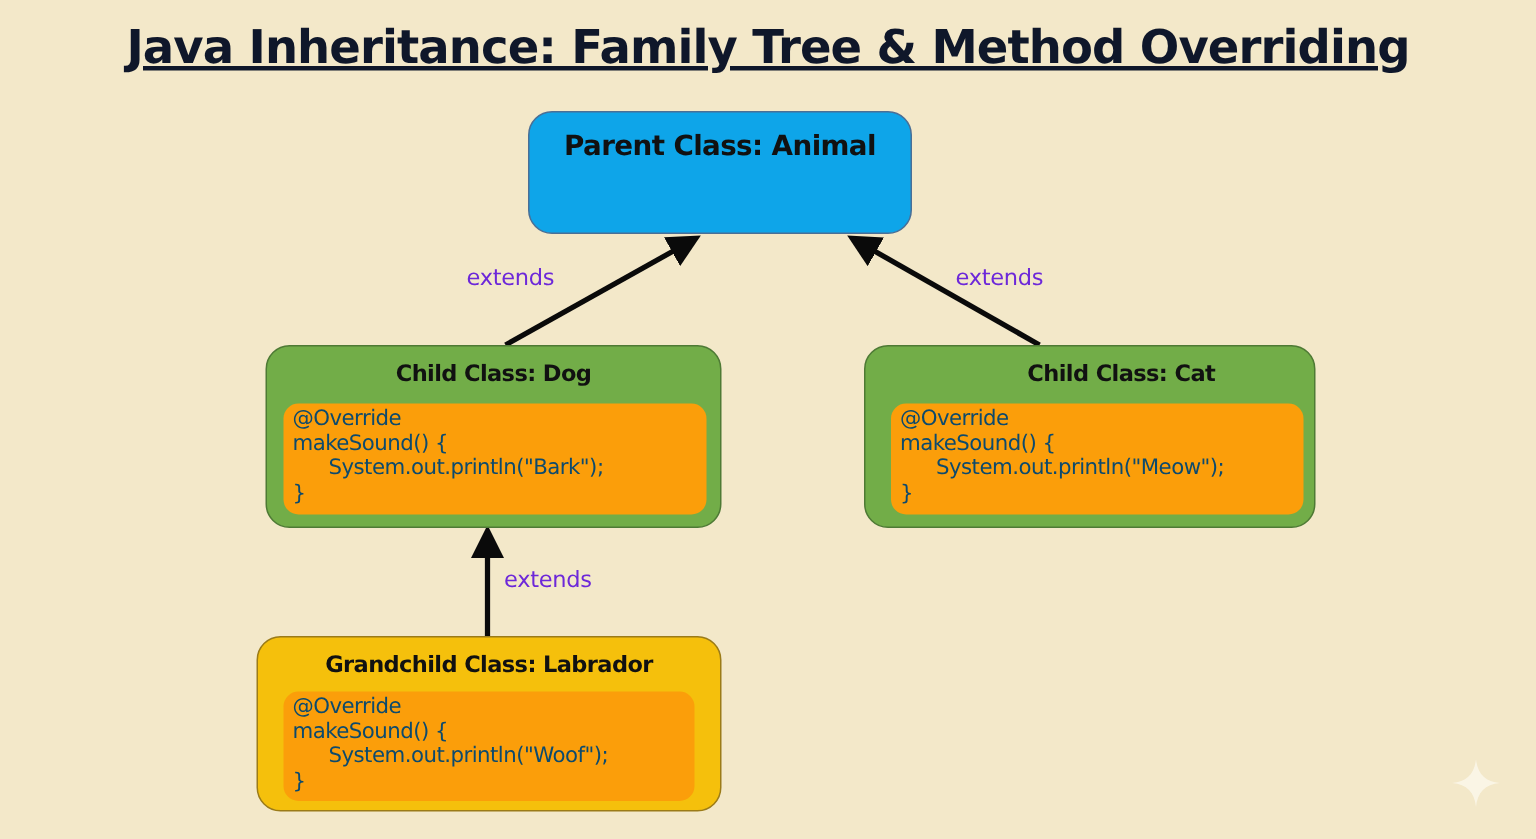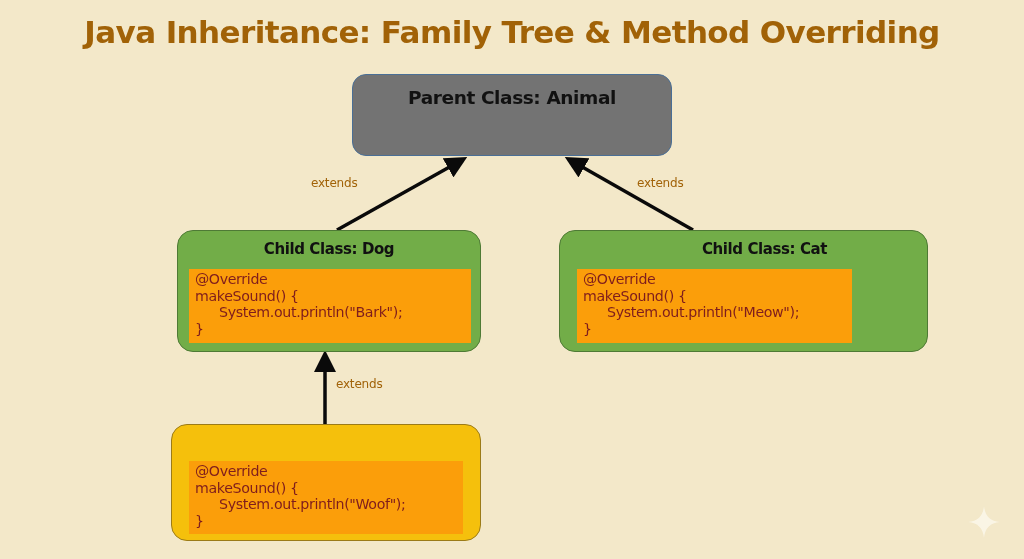--- a/index.html
+++ b/index.html
@@ -4,49 +4,49 @@
 <style>
   html, body { margin: 0; padding: 0; }
   body {
     width: 1024px; height: 559px; position: relative; overflow: hidden;
     background: #f3e8c9;
     font-family: "DejaVu Sans", "Liberation Sans", sans-serif;
     color: #111;
   }
   .title {
     position: absolute; left: 0; top: 14px; width: 1024px; text-align: center;
-    font-size: 31px; font-weight: bold; letter-spacing: -0.6px; color: #a16207;
+    font-size: 31px; font-weight: bold; letter-spacing: -0.6px; color: #0f172a; text-decoration: underline;
   }
   .box {
     position: absolute; border-radius: 16px; box-sizing: border-box;
     border: 1.5px solid #555;
   }
-  .box-parent { left: 352px; top: 74px; width: 320px; height: 82px; background: #737373; border-color: #4a6f96; border-radius: 14px; }
+  .box-parent { left: 352px; top: 74px; width: 256px; height: 82px; background: #0ea5e9; border-color: #4a6f96; }
   .box-dog { left: 177px; top: 230px; width: 304px; height: 122px; background: #72ad48; border-color: #4e7a35; }
-  .box-cat { left: 559px; top: 230px; width: 369px; height: 122px; background: #72ad48; border-color: #4e7a35; padding-left: 42px; }
+  .box-cat { left: 576px; top: 230px; width: 301px; height: 122px; background: #72ad48; border-color: #4e7a35; padding-left: 42px; }
   .box-lab { left: 171px; top: 424px; width: 310px; height: 117px; background: #f5c00c; border-color: #9b7b18; }
   .box-heading {
     text-align: center; font-weight: bold; font-size: 15px; letter-spacing: -0.4px; color: #111;
   }
   .box-parent .box-heading { margin-top: 12px; font-size: 18.5px; }
   .box-parent .box-sub { text-align: center; font-size: 15.5px; margin-top: 6px; letter-spacing: -0.3px; }
   .box-dog .box-heading, .box-cat .box-heading { margin-top: 9px; }
   .box-lab .box-heading { margin-top: 9px; }
   .code {
     position: absolute; background: #fb9e0a; box-sizing: border-box;
-    padding: 2px 6px; font-size: 14.2px; line-height: 16.5px; color: #7f1d1d;
-    letter-spacing: -0.35px; white-space: pre;
+    padding: 2px 6px; font-size: 14.2px; line-height: 16.5px; color: #0c4a6e;
+    letter-spacing: -0.35px; white-space: pre; border-radius: 10px;
   }
   .box-dog .code { left: 11px; top: 38px; width: 282px; height: 74px; }
   .box-cat .code { left: 17px; top: 38px; width: 275px; height: 74px; }
   .box-lab .code { left: 17px; top: 36px; width: 274px; height: 73px; background: #fb9e0a; }
   .indent { padding-left: 24px; }
   .arrow-layer { position: absolute; left: 0; top: 0; width: 1024px; height: 559px; pointer-events: none; }
   .edge-label {
-    position: absolute; font-size: 12px; letter-spacing: -0.2px; color: #a16207;
+    position: absolute; font-size: 15px; letter-spacing: -0.2px; color: #6d28d9;
   }
   .sparkle { position: absolute; left: 966px; top: 504px; width: 36px; height: 36px; }
 </style>
 </head>
 <body>
 
 <div class="title">Java Inheritance: Family Tree &amp; Method Overriding</div>
 
 <svg class="arrow-layer" viewBox="0 0 1024 559">
   <defs>
@@ -74,18 +74,19 @@
   <div class="box-heading">Child Class: Dog</div>
   <div class="code"><div>@Override</div><div>makeSound() {</div><div class="indent">System.out.println("Bark");</div><div>}</div></div>
 </div>
 
 <div class="box box-cat">
   <div class="box-heading">Child Class: Cat</div>
   <div class="code"><div>@Override</div><div>makeSound() {</div><div class="indent">System.out.println("Meow");</div><div>}</div></div>
 </div>
 
 <div class="box box-lab">
+  <div class="box-heading">Grandchild Class: Labrador</div>
   <div class="code"><div>@Override</div><div>makeSound() {</div><div class="indent">System.out.println("Woof");</div><div>}</div></div>
 </div>
 
 <svg class="sparkle" viewBox="0 0 36 36">
   <path d="M18 2 C19 12 24 17 34 18 C24 19 19 24 18 34 C17 24 12 19 2 18 C12 17 17 12 18 2 Z" fill="#fbf6e8" opacity="0.9"></path>
 </svg>
 
 </body></html>

